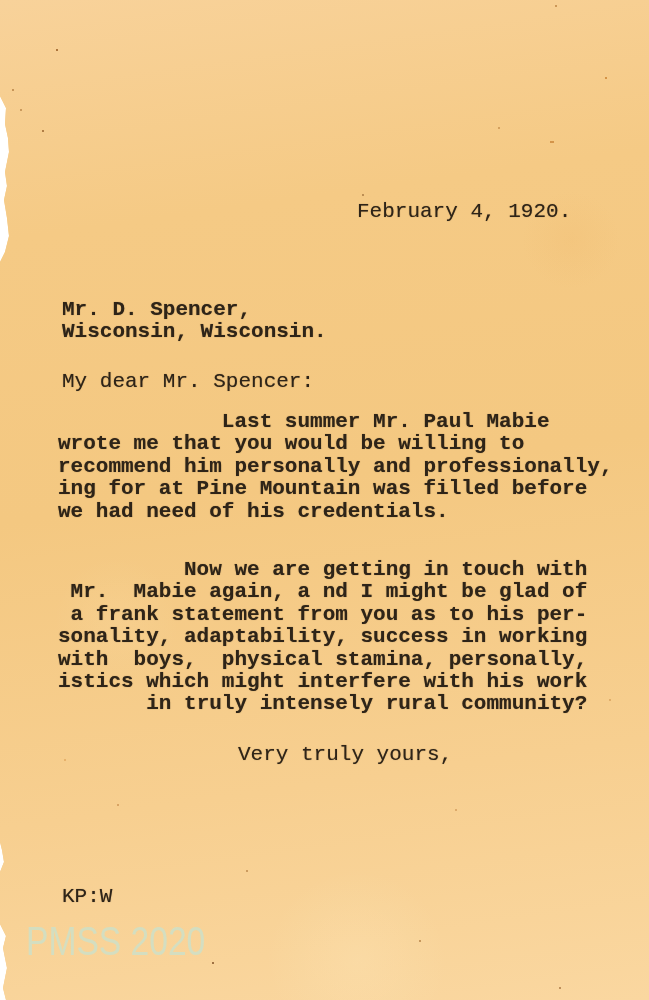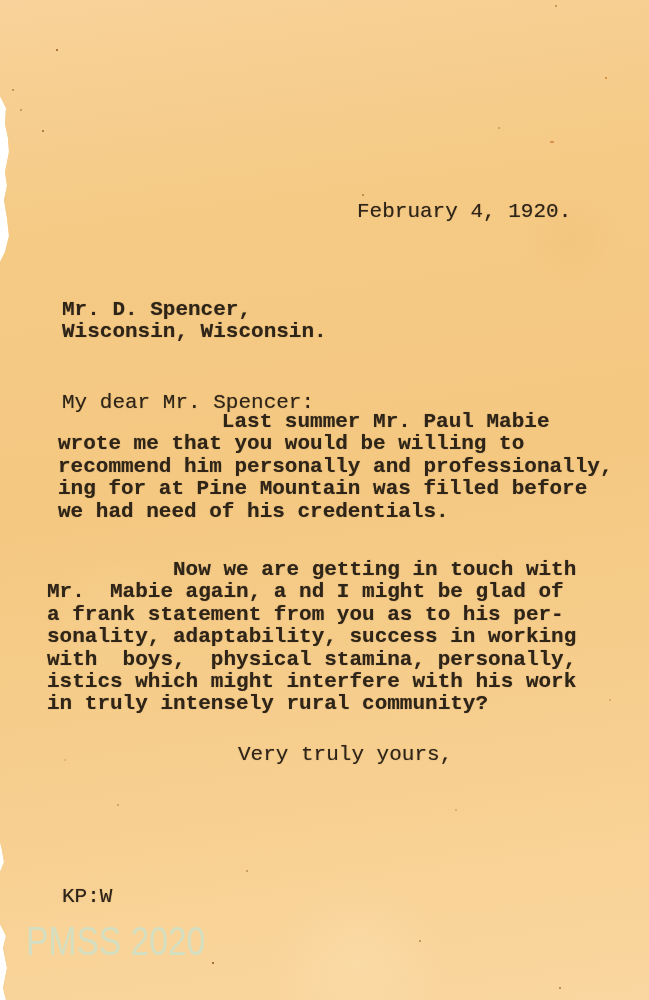--- a/index.html
+++ b/index.html
@@ -65,23 +65,23 @@
     font-family:"Liberation Mono",monospace;
     font-size:21px;
     line-height:22.4px;
     font-weight:bold;
     color:#2e2418;
     white-space:pre;
     text-shadow:0 0 1px rgba(62,46,26,.55);
   }
   #date      {top:201px; left:357px;}
   #recipient {top:277px; left:62px;margin-top:22px;}
-  #salutation{top:371px; left:62px;margin-top:21px;}
+  #salutation{top:371px; left:62px;}
   #para1     {top:411px; left:58px;}
-  #para2     {top:559px; left:47px;}
+  #para2     {top:559px; left:58px;text-align:right;}
   #closing   {top:744px; left:238px;text-align:center;}
   #initials  {top:886px; left:62px;}
   
   #watermark{
     position:absolute;top:919px;left:26px;
     font-family:"Liberation Sans",sans-serif;
     font-size:40px;font-weight:400;
     color:#cfe0c6;opacity:.88;
     transform:scaleX(.84);transform-origin:0 50%;
     white-space:pre;

